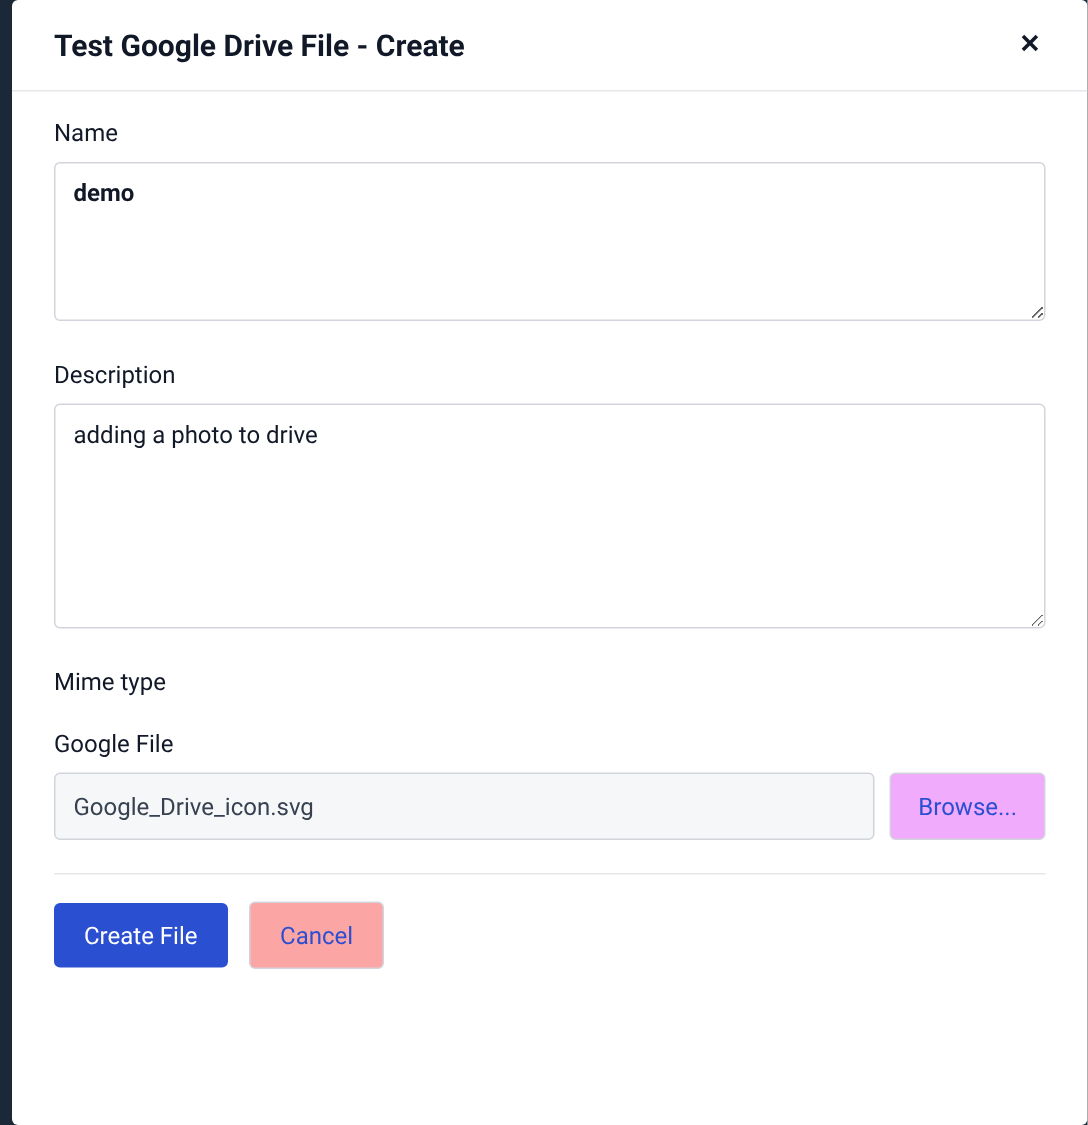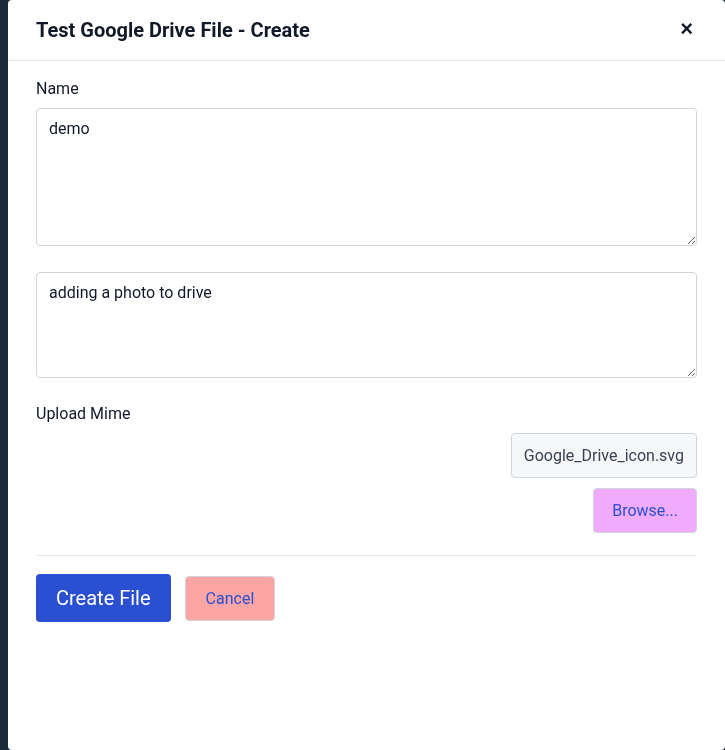--- a/index.html
+++ b/index.html
@@ -65,39 +65,39 @@
       width: 100%;
       border: 1px solid #d1d5db;
       border-radius: 4px;
       padding: 10px 12px;
       font-size: 16px;
       font-family: inherit;
       color: #111827;
       resize: both;
     }
     .textarea-name {
-      height: 138px;
+      height: 106px;
+      font-weight: bold;
     }
     .textarea-desc {
-      height: 106px;
+      height: 150px;
     }
     .form-input {
       width: 100%;
       border: 1px solid #d1d5db;
       border-radius: 4px;
       padding: 10px 12px;
       font-size: 16px;
       font-family: inherit;
       color: #111827;
     }
     .upload-row {
       display: flex;
       gap: 10px;
-      align-items: flex-end;
-      flex-direction: column;
+      align-items: center;
     }
     .upload-filename {
       flex: 1;
       border: 1px solid #d1d5db;
       background: #f6f7f8;
       border-radius: 4px;
       padding: 12px 12px;
       font-size: 16px;
       color: #374151;
     }
@@ -120,21 +120,21 @@
       display: flex;
       gap: 14px;
       align-items: center;
     }
     .btn-primary {
       background: #2b4fd1;
       color: #ffffff;
       border: none;
       border-radius: 4px;
       padding: 12px 20px;
-      font-size: 20px;
+      font-size: 16px;
       cursor: pointer;
       font-family: inherit;
     }
     .btn-secondary {
       background: #fca5a5;
       color: #2b4fd1;
       border: 1px solid #d1d5db;
       border-radius: 4px;
       padding: 12px 20px;
       font-size: 16px;
@@ -154,28 +154,30 @@
   </div>
 
   <div class="modal-body">
 
     <div class="form-group">
       <label class="form-label">Name</label>
       <textarea class="form-textarea textarea-name" style="">demo</textarea>
     </div>
 
     <div class="form-group">
+      <label class="form-label">Description</label>
       <textarea class="form-textarea textarea-desc" style="">adding a photo to drive</textarea>
     </div>
 
     <div class="form-group">
+      <label class="form-label">Mime type</label>
     </div>
 
     <div class="form-group">
-      <label class="form-label">Upload Mime</label>
+      <label class="form-label">Google File</label>
       <div class="upload-row">
         <div class="upload-filename">Google_Drive_icon.svg</div>
         <button class="browse-btn">Browse...</button>
       </div>
     </div>
 
     <hr class="divider">
 
     <div class="modal-footer">
       <button class="btn-primary">Create File</button>

